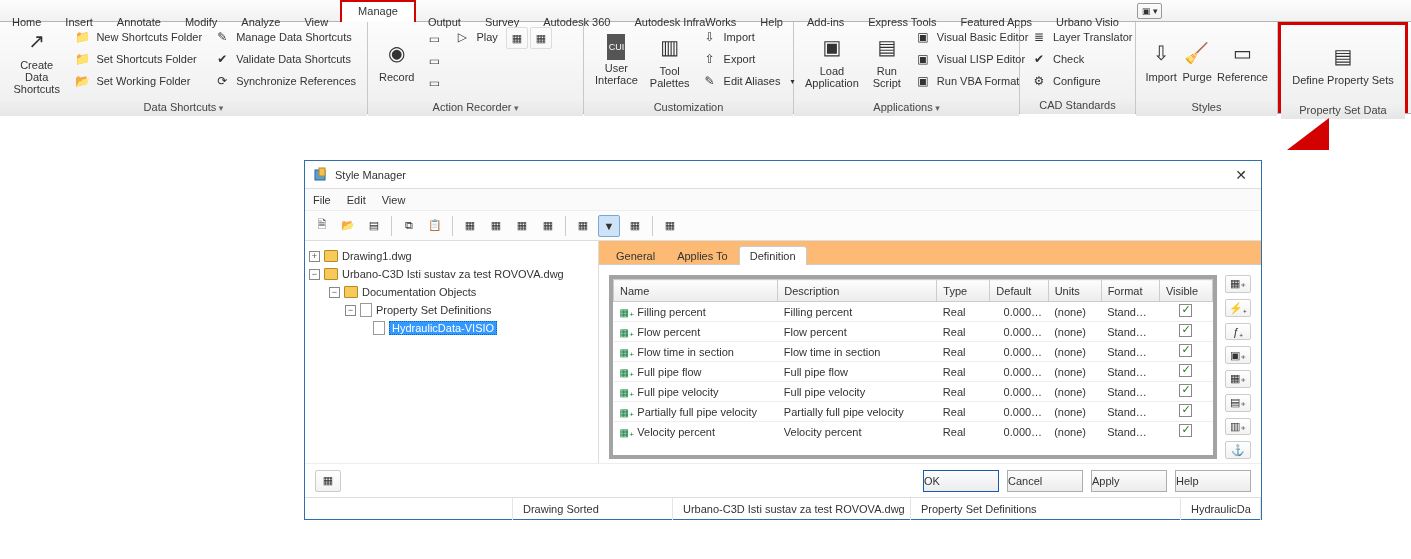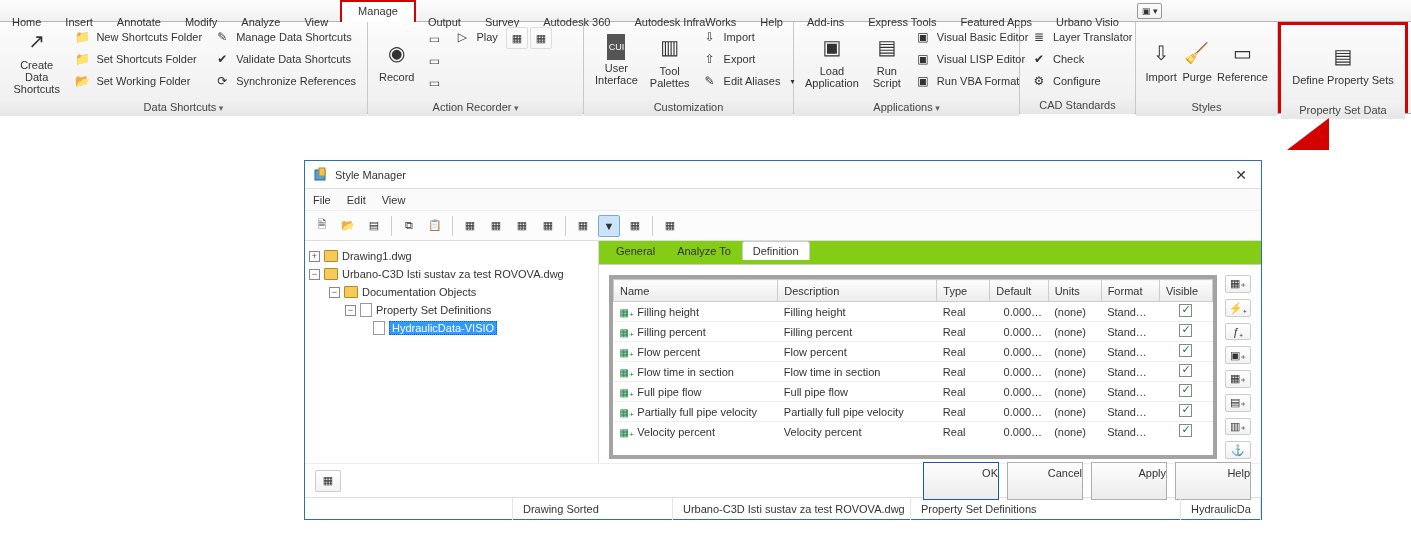--- a/index.html
+++ b/index.html
@@ -43,38 +43,38 @@
 .dlg-body{display:flex;height:222px}
 .tree{width:294px;border-right:1px solid #ddd;padding:6px 4px;overflow:hidden}
 .tree .node{display:flex;align-items:center;gap:4px;height:18px;white-space:nowrap}
 .tree .plusminus{width:11px;height:11px;border:1px solid #888;font-size:9px;line-height:9px;text-align:center;color:#555}
 .tree .spacer{display:inline-block}
 .tree .folder{width:14px;height:12px;background:#f7c95a;border:1px solid #b58a1e;border-radius:1px}
 .tree .file{width:12px;height:14px;border:1px solid #999;background:#fff}
 .tree .sel{background:#3399ff;color:#fff;padding:0 2px;border:1px dotted #0066cc}
 
 .right{flex:1;display:flex;flex-direction:column}
-.tabs2{height:24px;display:flex;align-items:flex-start;padding:0 6px;border-bottom:1px solid #ccc;background:#84cc16}
+.tabs2{height:24px;display:flex;align-items:flex-end;padding:0 6px;border-bottom:1px solid #ccc;background:#fdba74}
 .tabs2 .t{padding:3px 10px;border:1px solid transparent;border-bottom:none;margin-bottom:-1px}
 .tabs2 .t.active{background:#fff;border-color:#ccc;border-radius:3px 3px 0 0}
 
 .gridwrap{flex:1;display:flex;padding:10px 10px 4px 10px;gap:8px;overflow:hidden}
 .grid{flex:1;border:4px solid #a3a3a3}
 .grid table{width:100%;border-collapse:collapse;table-layout:fixed}
 .grid th{background:linear-gradient(#fdfdfd,#ececec);border:1px solid #ccc;padding:3px 6px;text-align:left;font-weight:normal;height:22px}
 .grid td{border-top:1px solid #eee;padding:2px 6px;height:17px;overflow:hidden;text-overflow:ellipsis;white-space:nowrap}
 .grid .rowic{display:inline-flex;align-items:center;gap:2px;font-size:10px;color:#0a7a34}
 .cbv{display:inline-block;width:13px;height:13px;border:1px solid #888;background:#fff;position:relative}
 .cbv::after{content:"✓";position:absolute;left:1px;top:-2px;font-size:11px;color:#1a7a1a}
 
 .sidebtns{display:flex;flex-direction:column;gap:6px}
 .sidebtns .sb{width:26px;height:22px;border:1px solid #ccc;border-radius:2px;background:linear-gradient(#fff,#f2f2f2);display:flex;align-items:center;justify-content:center;font-size:11px}
 
 .dlg-btns{height:34px;display:flex;align-items:center;justify-content:flex-end;gap:8px;padding:0 10px;border-top:1px solid #eee}
-.dlg-btns .btn{width:76px;height:38px;border:1px solid #adadad;background:linear-gradient(#fdfdfd,#ececec);text-align:right;line-height:20px}
+.dlg-btns .btn{width:76px;height:22px;border:1px solid #adadad;background:linear-gradient(#fdfdfd,#ececec);text-align:left;line-height:20px}
 .dlg-btns .btn.primary{border:1px solid #1a5aa8}
 .dlg-btns .spacer-flex{flex:1}
 .dlg-btns .sb{width:26px;height:22px;border:1px solid #ccc;border-radius:2px;background:linear-gradient(#fff,#f2f2f2);display:flex;align-items:center;justify-content:center}
 
 .statusbar{height:22px;border-top:1px solid #ddd;display:flex;align-items:center;font-size:11px}
 .statusbar .cell{padding:0 10px;border-right:1px solid #e5e5e5;height:22px;line-height:22px;overflow:hidden;white-space:nowrap}
 </style>
 </head>
 <body>
 
@@ -344,21 +344,21 @@
       <div class="node">
           <span class="spacer" style="width:60px"></span>
           <span class="file"></span>
           <span class="sel">HydraulicData-VISIO</span>
         </div>
     </div>
 
     <div class="right">
       <div class="tabs2">
         <div class="t">General</div>
-        <div class="t">Analyze To</div>
+        <div class="t">Applies To</div>
         <div class="t active">Definition</div>
       </div>
       <div class="gridwrap">
         <div class="grid">
           <table>
             <colgroup>
                 <col style="width:155px">
                 <col style="width:150px">
                 <col style="width:50px">
                 <col style="width:55px">
@@ -372,29 +372,20 @@
               <th>Description</th>
               <th>Type</th>
               <th>Default</th>
               <th>Units</th>
               <th>Format</th>
               <th>Visible</th>
             </tr>
               </thead>
             <tbody id="gridbody">
                 <tr>
-                  <td><span class="rowic">▦₊</span> Filling height</td>
-                  <td>Filling height</td>
-                  <td>Real</td>
-                  <td style="text-align:right">0.000…</td>
-                  <td>(none)</td>
-                  <td>Stand…</td>
-                  <td style="text-align:center"><span class="cbv"></span></td>
-                </tr>
-                <tr>
                   <td><span class="rowic">▦₊</span> Filling percent</td>
                   <td>Filling percent</td>
                   <td>Real</td>
                   <td style="text-align:right">0.000…</td>
                   <td>(none)</td>
                   <td>Stand…</td>
                   <td style="text-align:center"><span class="cbv"></span></td>
                 </tr>
                 <tr>
                   <td><span class="rowic">▦₊</span> Flow percent</td>
@@ -410,20 +401,29 @@
                   <td>Flow time in section</td>
                   <td>Real</td>
                   <td style="text-align:right">0.000…</td>
                   <td>(none)</td>
                   <td>Stand…</td>
                   <td style="text-align:center"><span class="cbv"></span></td>
                 </tr>
                 <tr>
                   <td><span class="rowic">▦₊</span> Full pipe flow</td>
                   <td>Full pipe flow</td>
+                  <td>Real</td>
+                  <td style="text-align:right">0.000…</td>
+                  <td>(none)</td>
+                  <td>Stand…</td>
+                  <td style="text-align:center"><span class="cbv"></span></td>
+                </tr>
+                <tr>
+                  <td><span class="rowic">▦₊</span> Full pipe velocity</td>
+                  <td>Full pipe velocity</td>
                   <td>Real</td>
                   <td style="text-align:right">0.000…</td>
                   <td>(none)</td>
                   <td>Stand…</td>
                   <td style="text-align:center"><span class="cbv"></span></td>
                 </tr>
                 <tr>
                   <td><span class="rowic">▦₊</span> Partially full pipe velocity</td>
                   <td>Partially full pipe velocity</td>
                   <td>Real</td>

